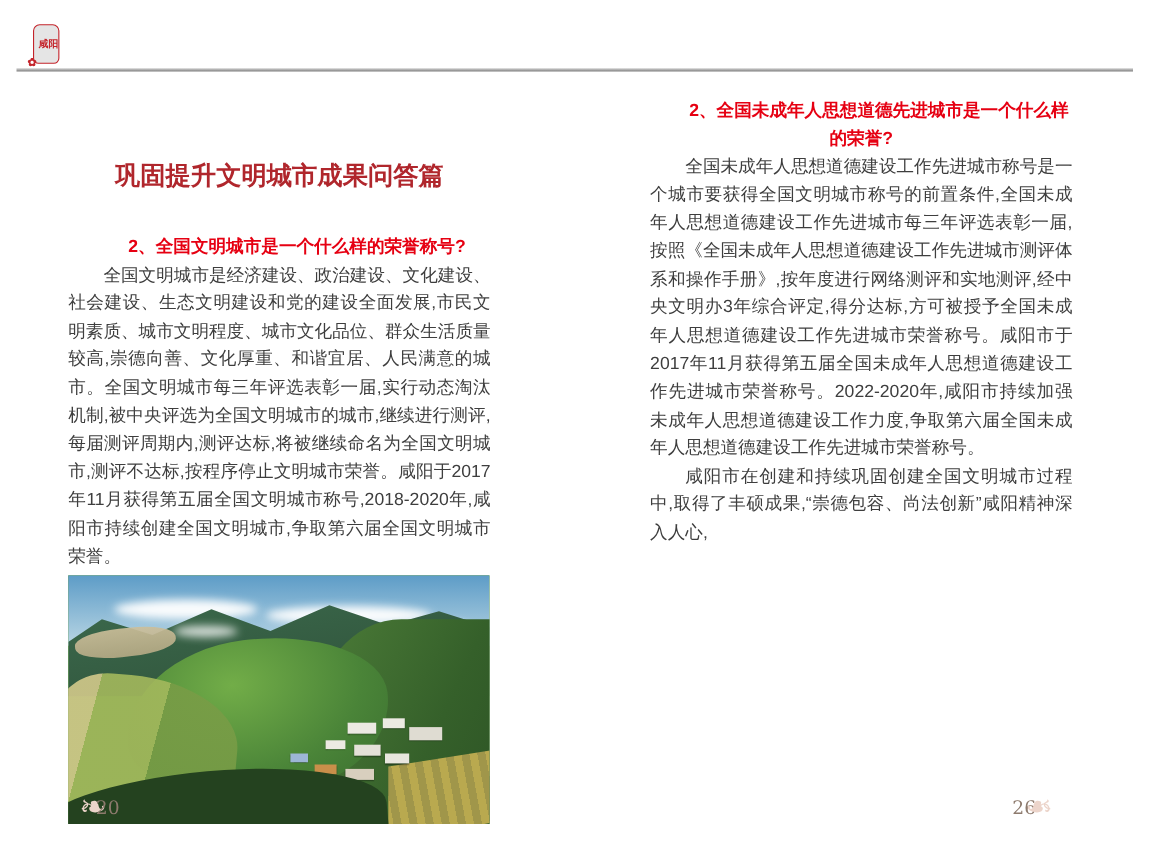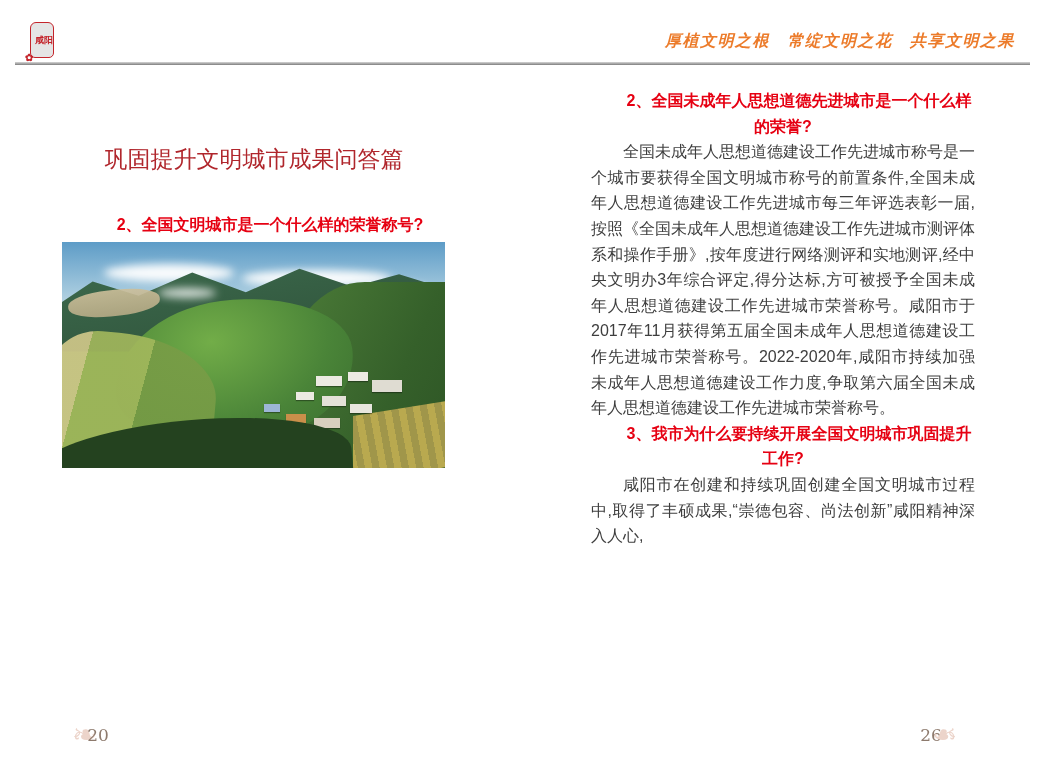--- a/index.html
+++ b/index.html
@@ -46,21 +46,21 @@
   
   .col {
     position:absolute; width:384px;
     font-size:16px; line-height:25.6px; color:#3e3e3e;
     text-align:justify;
   }
   .col-left  { left:62px;  top:126px; }
   .col-right { left:591px; top:88px; }
 
   .section-title {
-    font-size:23px; font-weight:normal; color:#b0262c;
+    font-size:23px; font-weight:bold; color:#b0262c;
     text-align:center; line-height:26px;
     margin:20px 0 40px 0;
   }
   .question {
     color:#e60012; font-weight:bold; font-size:16px;
     text-indent:2em; text-align:center; line-height:25.6px;
   }
   .answer { text-indent:2em; margin:0; }
 
   
@@ -141,26 +141,26 @@
 </head>
 <body>
 
 <div class="sheet">
 
   <div class="hdr-logo">
     <div class="seal">
       <span>咸阳</span>
     </div>
   </div>
-  <div class="hdr-slogan">厚植文明之根　常绽文明之花　共享文明之果</div>
   <div class="hdr-rule"></div>
 
   <section class="col col-left">
     <h1 class="section-title">巩固提升文明城市成果问答篇</h1>
     <h2 class="question">2、全国文明城市是一个什么样的荣誉称号?</h2>
+    <p class="answer">全国文明城市是经济建设、政治建设、文化建设、社会建设、生态文明建设和党的建设全面发展,市民文明素质、城市文明程度、城市文化品位、群众生活质量较高,崇德向善、文化厚重、和谐宜居、人民满意的城市。全国文明城市每三年评选表彰一届,实行动态淘汰机制,被中央评选为全国文明城市的城市,继续进行测评,每届测评周期内,测评达标,将被继续命名为全国文明城市,测评不达标,按程序停止文明城市荣誉。咸阳于2017年11月获得第五届全国文明城市称号,2018-2020年,咸阳市持续创建全国文明城市,争取第六届全国文明城市荣誉。</p>
 
     <figure class="photo">
       <div class="ph-sky"></div>
       <div class="ph-cloud c1"></div>
       <div class="ph-cloud c2"></div>
       <div class="ph-cloud c3"></div>
       <div class="ph-ridge"></div>
       <div class="ph-cloud c4"></div>
       <div class="ph-townfar"></div>
       <div class="ph-slope"></div>
@@ -179,21 +179,20 @@
         <div class="bld b9"></div>
         <div class="bld b10"></div>
       </div>
       <div class="ph-forest"></div>
     </figure>
   </section>
 
   <section class="col col-right">
     <h2 class="question">2、全国未成年人思想道德先进城市是一个什么样的荣誉?</h2>
     <p class="answer">全国未成年人思想道德建设工作先进城市称号是一个城市要获得全国文明城市称号的前置条件,全国未成年人思想道德建设工作先进城市每三年评选表彰一届,按照《全国未成年人思想道德建设工作先进城市测评体系和操作手册》,按年度进行网络测评和实地测评,经中央文明办3年综合评定,得分达标,方可被授予全国未成年人思想道德建设工作先进城市荣誉称号。咸阳市于2017年11月获得第五届全国未成年人思想道德建设工作先进城市荣誉称号。2022-2020年,咸阳市持续加强未成年人思想道德建设工作力度,争取第六届全国未成年人思想道德建设工作先进城市荣誉称号。</p>
-    <h2 class="question">3、我市为什么要持续开展全国文明城市巩固提升工作?</h2>
     <p class="answer">咸阳市在创建和持续巩固创建全国文明城市过程中,取得了丰硕成果,“崇德包容、尚法创新”咸阳精神深入人心,</p>
   </section>
 
   <div class="pagenum pagenum-left">
     <span class="flourish lead">❧</span>
     <span>20</span>
   </div>
   <div class="pagenum pagenum-right">
     <span>26</span>
     <span class="flourish trail">❧</span>

